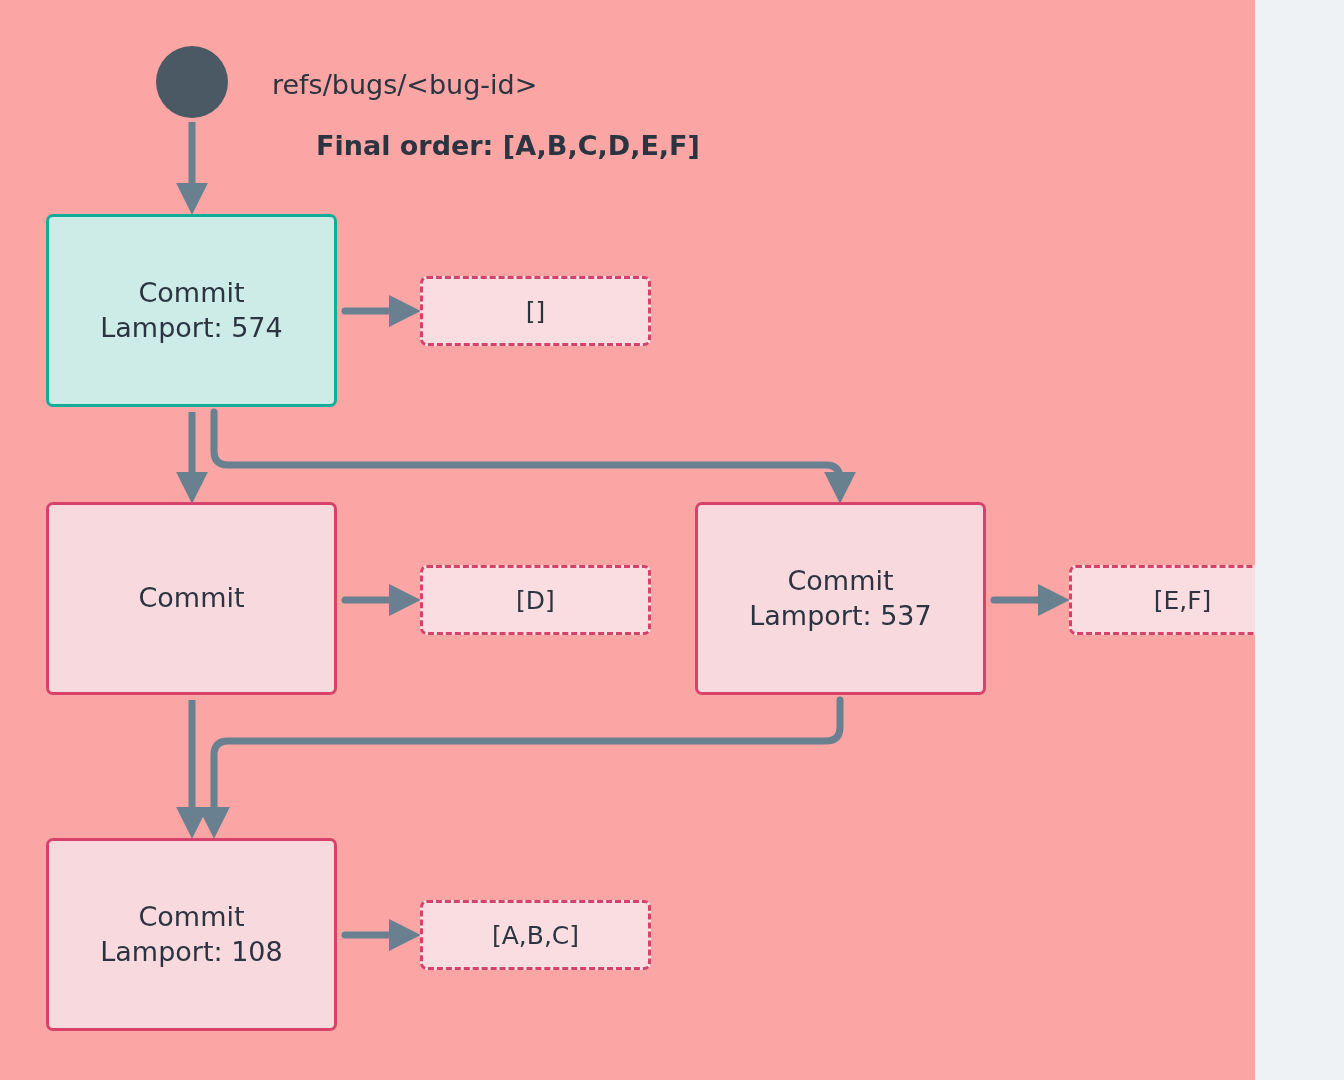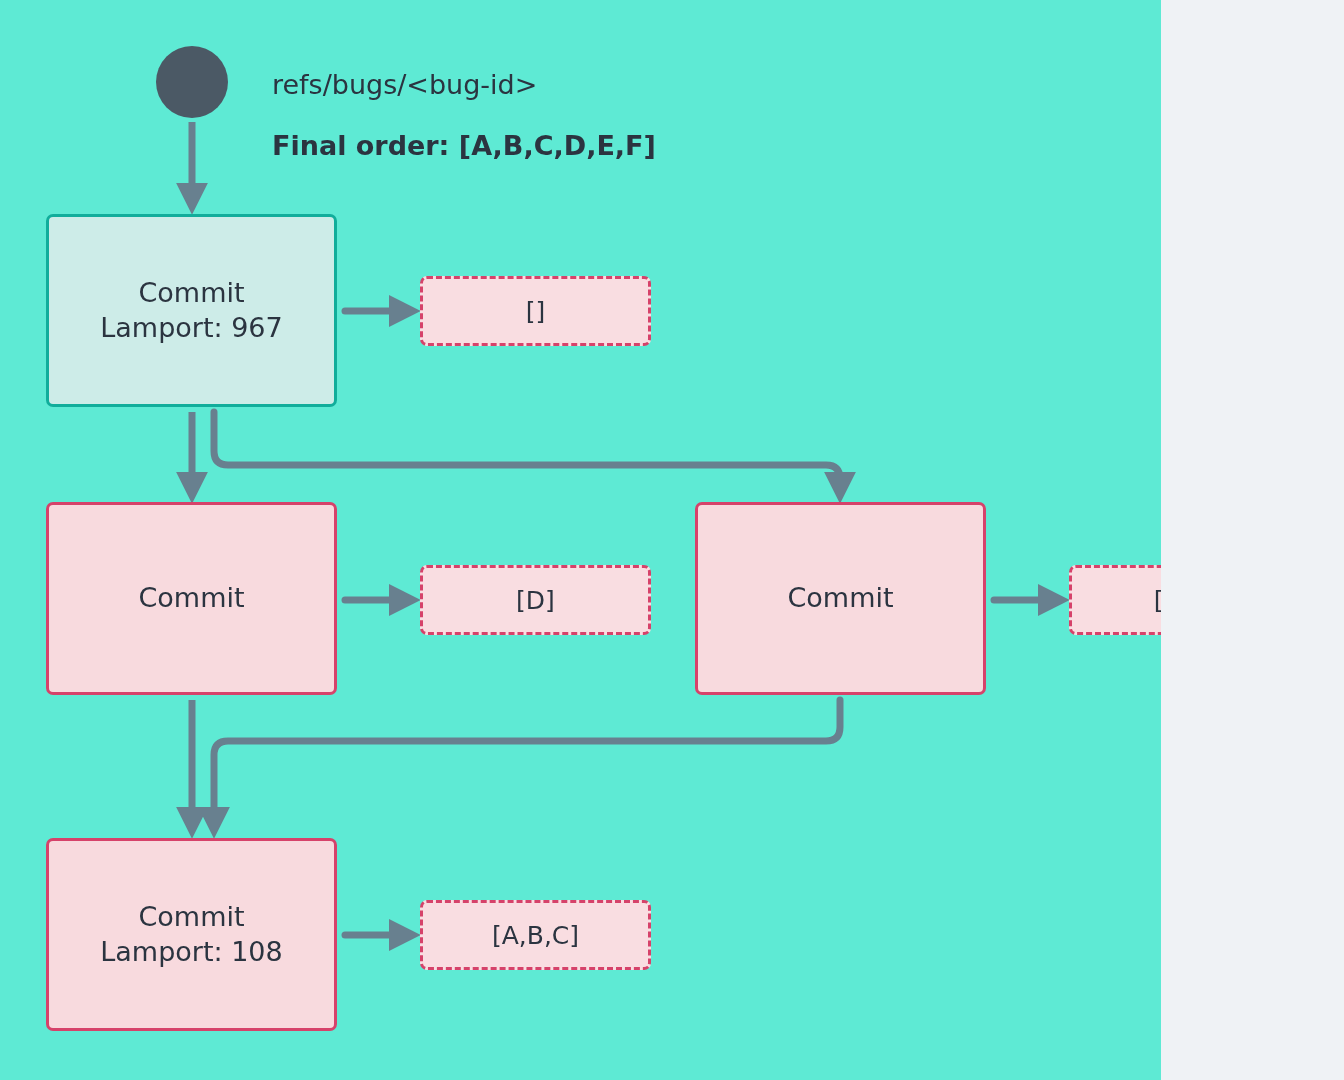--- a/index.html
+++ b/index.html
@@ -2,23 +2,23 @@
 <html><head>
 <meta charset="utf-8">
 <style>
   html, body {
     margin: 0;
     padding: 0;
     background: #eff2f5;
   }
   #canvas {
     position: relative;
-    width: 1161px;
+    width: 1255px;
     height: 1080px;
-    background: #5eead4;
+    background: #fca5a5;
     font-family: "DejaVu Sans", sans-serif;
     overflow: hidden;
   }
   #edges {
     position: absolute;
     left: 0; top: 0;
     width: 1344px;
     height: 1080px;
   }
   .node {
@@ -62,21 +62,21 @@
     background: #4b5965;
     z-index: 2;
   }
   .hdr {
     position: absolute;
     color: #2b3440;
     white-space: nowrap;
     z-index: 2;
   }
   .hdr.ref { font-size: 27px; }
-  .hdr.order { font-size: 27px; font-weight: bold; }
+  .hdr.order { font-size: 27px; font-weight: bold; margin-left: 44px; }
 </style>
 </head>
 <body>
 
 <div id="canvas">
 
   <svg id="edges" viewBox="0 0 1344 1080" xmlns="http://www.w3.org/2000/svg">
     <defs>
       <marker id="ah" markerWidth="5" markerHeight="5" refX="2.2" refY="2.5" orient="auto" markerUnits="strokeWidth">
         <path d="M0,0.2 L4.6,2.5 L0,4.8 z" fill="#68808f"></path>
@@ -99,29 +99,30 @@
     <line x1="345" y1="935" x2="404" y2="935" stroke="#68808f" stroke-width="7" stroke-linecap="round" marker-end="url(#ah)"></line>
   </svg>
 
   <div class="start-dot" style="left:156px; top:46px; width:72px; height:72px;"></div>
 
   <div class="hdr ref" style="left:272px; top:69px;">refs/bugs/&lt;bug-id&gt;</div>
   <div class="hdr order" style="left:272px; top:130px;">Final order: [A,B,C,D,E,F]</div>
 
   <div class="node teal" style="left:46px; top:214px; width:291px; height:193px;">
     <span class="ln">Commit</span>
-    <span class="ln">Lamport: 967</span>
+    <span class="ln">Lamport: 574</span>
   </div>
 
   <div class="node pink" style="left:46px; top:502px; width:291px; height:193px;">
     <span class="ln">Commit</span>
   </div>
 
   <div class="node pink" style="left:695px; top:502px; width:291px; height:193px;">
     <span class="ln">Commit</span>
+    <span class="ln">Lamport: 537</span>
   </div>
 
   <div class="node pink" style="left:46px; top:838px; width:291px; height:193px;">
     <span class="ln">Commit</span>
     <span class="ln">Lamport: 108</span>
   </div>
 
   <div class="anno" style="left:420px; top:276px; width:231px; height:70px;">[]</div>
   <div class="anno" style="left:420px; top:565px; width:231px; height:70px;">[D]</div>
   <div class="anno" style="left:420px; top:900px; width:231px; height:70px;">[A,B,C]</div>

